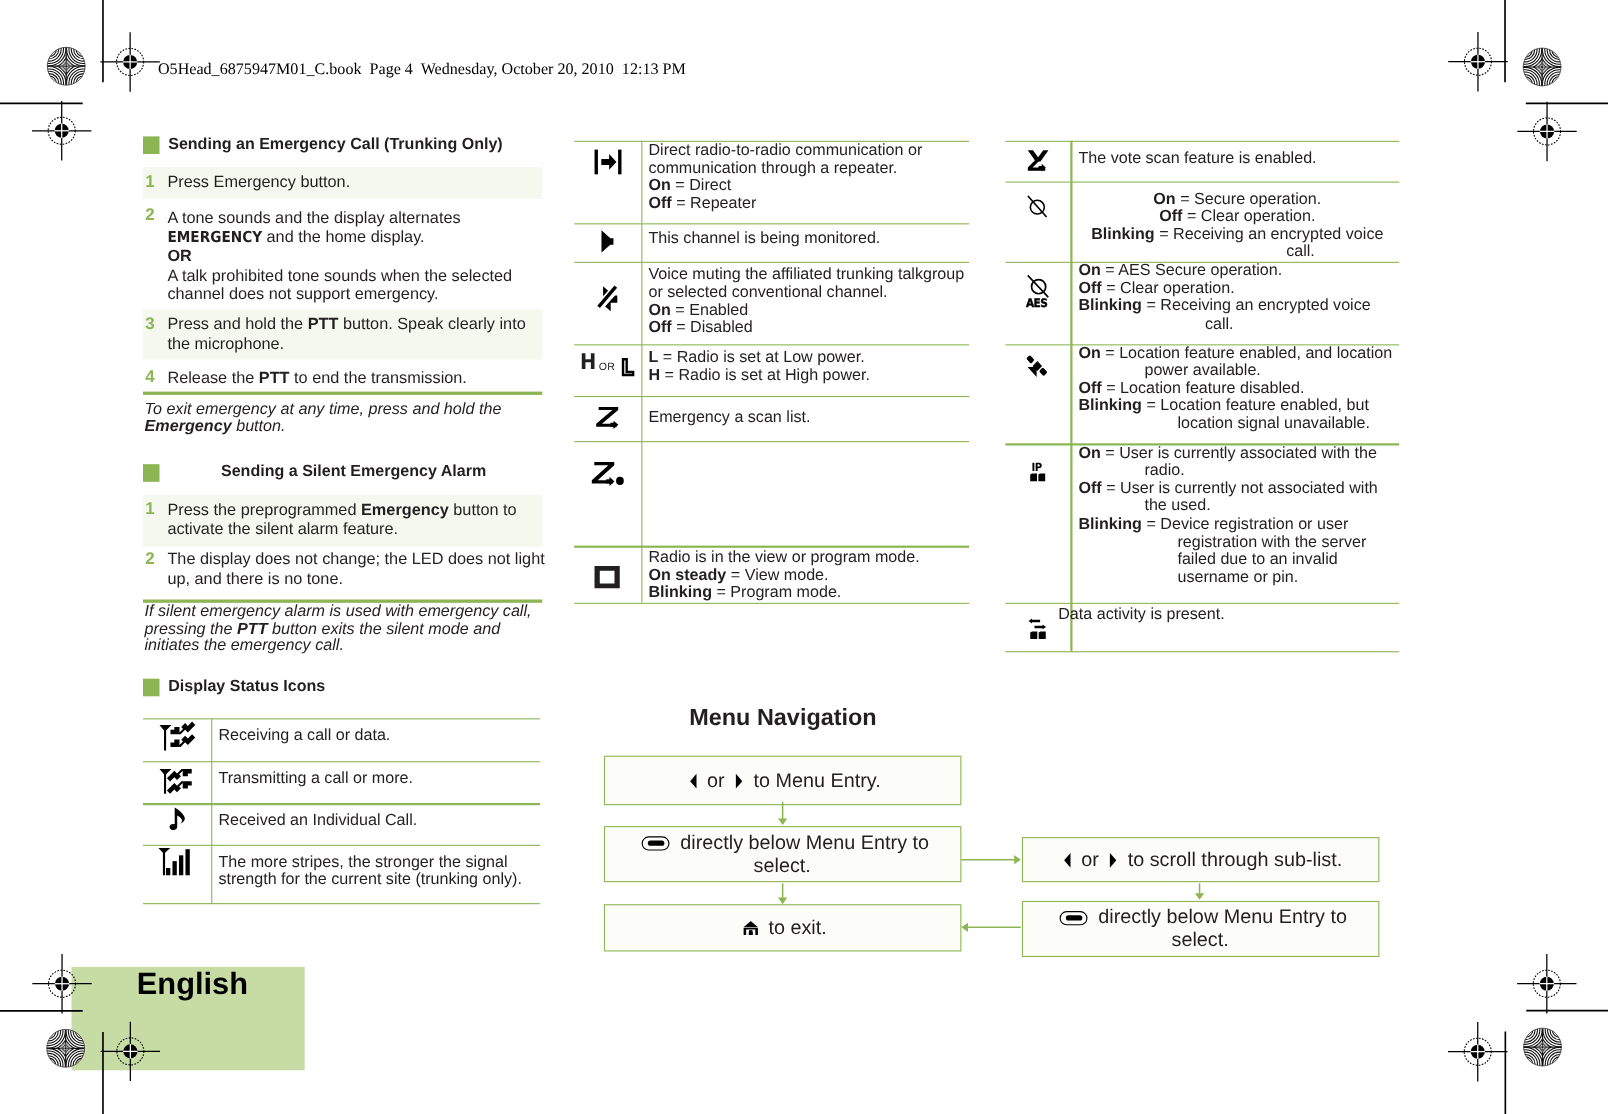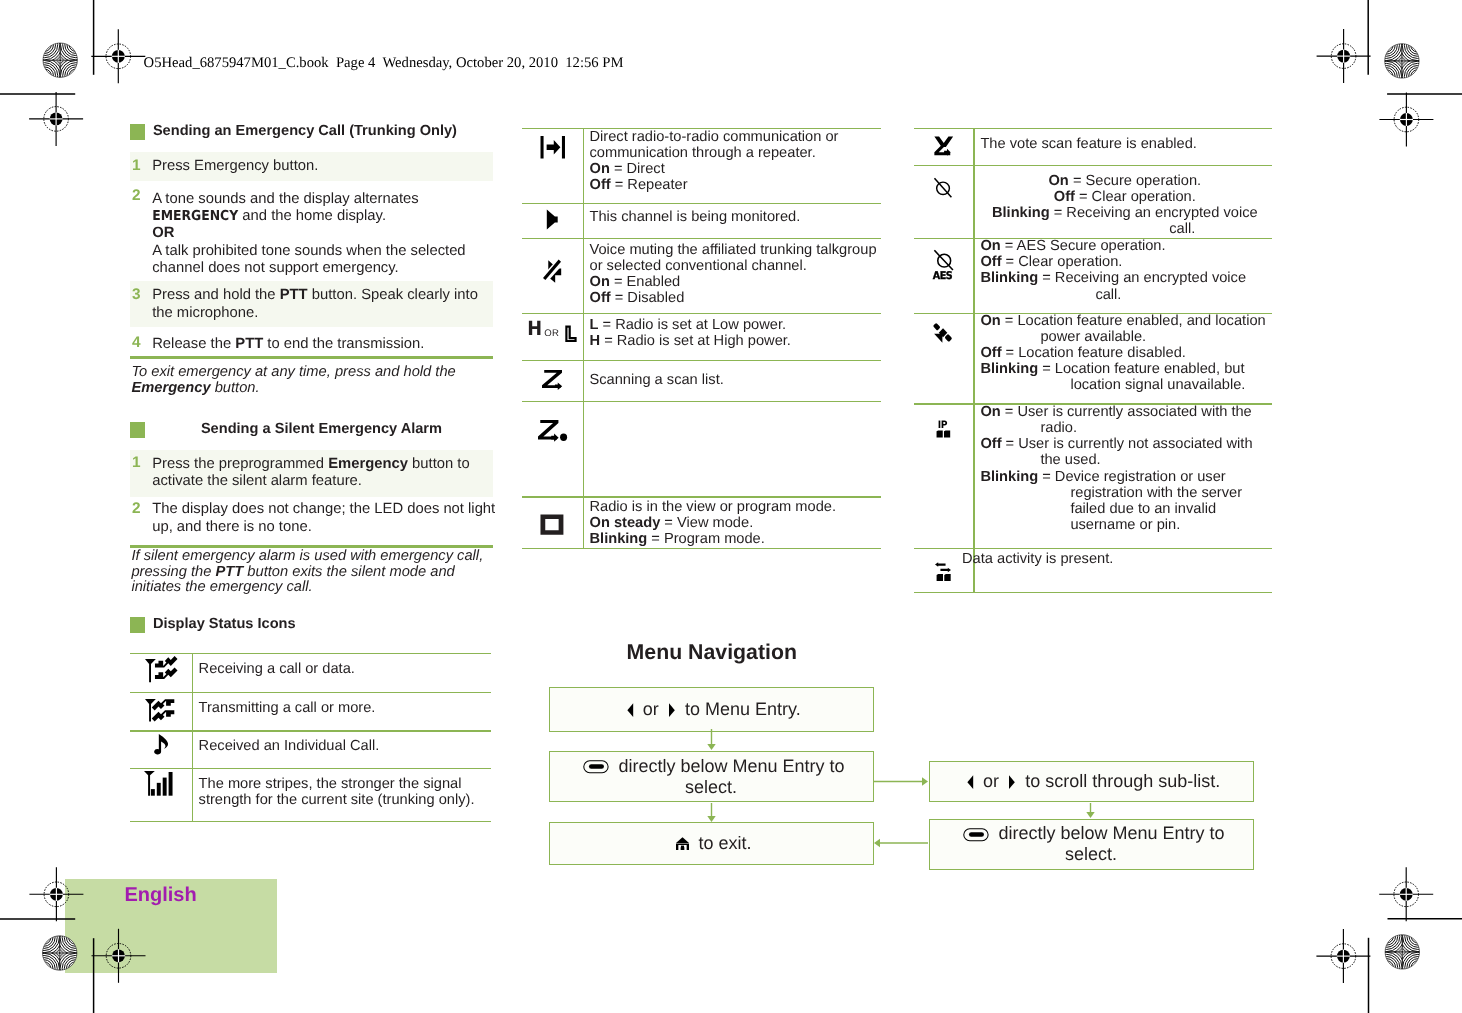--- a/index.html
+++ b/index.html
@@ -27,21 +27,21 @@
       font-weight:normal;font-family:"Liberation Sans",sans-serif;letter-spacing:0.3px;}
   .pwrbox .pwrL{position:absolute;left:37.5px;top:6.2px;font-weight:bold;font-size:19.7px;line-height:19.7px;
       font-family:"DejaVu Sans Condensed","DejaVu Sans",sans-serif;color:transparent;-webkit-text-stroke:2.2px #000;}
   
   #menu-nav-title{position:absolute;font-weight:bold;font-size:21.3px;line-height:21.3px;}
   .navbox{position:absolute;border:1.2px solid #8CB554;background:#FCFDF9;
       display:flex;align-items:center;justify-content:center;text-align:center;
       font-size:18px;line-height:21px;box-sizing:border-box;padding:2px 8px;}
   
   #footer-band{position:absolute;background:#C6DCA4;}
-  #footer-lang{position:absolute;color:#a21caf;font-weight:bold;font-size:20px;line-height:22.5px;}
+  #footer-lang{position:absolute;color:#000000;font-weight:bold;font-size:28px;line-height:22.5px;}
 </style>
 </head>
 <body>
 
 <div id="footer-band" style="left:64.6px;top:878.7px;width:212.8px;height:94.3px;"></div>
 <div id="footer-lang" style="left:124.4px;top:884.2px;">English</div>
 
 <svg class="abs" width="1462" height="1013" style="left:0;top:0;" viewBox="0 0 1462 1013">
   <defs>
     <g id="reg">
@@ -150,21 +150,21 @@
   <use href="#reg" x="118.5" y="955.8"></use>
   <use href="#reg" x="1406.2" y="894.3"></use>
   <use href="#reg" x="1343.4" y="956.1"></use>
 
   <use href="#rosette" x="60.2" y="60.2"></use>
   <use href="#rosette" x="1401.9" y="60.9"></use>
   <use href="#rosette" x="59.7" y="953"></use>
   <use href="#rosette" x="1402.3" y="951.9"></use>
 </svg>
 
-<div id="page-header">O5Head_6875947M01_C.book  Page 4  Wednesday, October 20, 2010  12:56 PM</div>
+<div id="page-header">O5Head_6875947M01_C.book  Page 4  Wednesday, October 20, 2010  12:13 PM</div>
 
 <div class="abs" id="left-column" style="left:0;top:0;width:520px;height:880px;">
     <div class="abs" style="left: 129.6px; top: 124.2px; width: 15.6px; height: 16.2px; background: rgb(140, 181, 84);"></div>
     <div class="abs heading" style="left: 152.9px; top: 123.2px;">Sending an Emergency Call (Trunking Only)</div>
     <div class="abs" style="left: 129.6px; top: 152.1px; width: 363.8px; height: 29px; background: rgb(245, 248, 239);"></div>
     <div class="abs" style="left: 132px; top: 157.7px; color: rgb(140, 181, 84); font-weight: bold; font-size: 15.4px; line-height: 15.4px;">1</div>
     <div class="abs" style="left: 152.2px; top: 158.4px; white-space: nowrap; font-size: 14.8px; line-height: 17.2px;">Press Emergency button.</div>
     <div class="abs" style="left: 132px; top: 188.2px; color: rgb(140, 181, 84); font-weight: bold; font-size: 15.4px; line-height: 15.4px;">2</div>
     <div class="abs" style="left: 152.2px; top: 191px; white-space: nowrap; font-size: 14.8px; line-height: 17.2px;">A tone sounds and the display alternates<br><span class="dispfont">EMERGENCY</span> and the home display.<br><b>OR</b><br>A talk prohibited tone sounds when the selected<br>channel does not support emergency.</div>
     <div class="abs" style="left: 129.6px; top: 281.2px; width: 363.8px; height: 46px; background: rgb(245, 248, 239);"></div>
@@ -305,21 +305,21 @@
     </div>
     <div class="abs" style="left: 541.8px; top: 370px; width: 21px; height: 20px;">
       <svg width="21" height="20" viewBox="0 0 104 100" preserveAspectRatio="none" style="display:block;overflow:visible">
         <g fill="#000">
           <path d="M11 0 h88 v14 L26 76 h66 v14 H0 V76 L73 14 H11 z"></path>
           <path d="M78 62 l22 19 l-22 19 v-10 h-14 v-18 h14 z"></path>
         </g>
       </svg>
     </div>
     <div class="abs celltext" style="left: 589.5px; top: 372.3px; width: 288.5px;">
-      <span class="tline">Scanning a scan list.</span>
+      <span class="tline">Emergency a scan list.</span>
     </div>
     <div class="abs" style="left: 537.65px; top: 420.3px; width: 29.3px; height: 21.8px;">
       <svg width="29.3" height="21.8" viewBox="0 0 142 100" preserveAspectRatio="none" style="display:block;overflow:visible">
         <g fill="#000">
           <path d="M11 0 h88 v14 L26 76 h66 v14 H0 V76 L73 14 H11 z"></path>
           <path d="M78 62 l22 19 l-22 19 v-10 h-14 v-18 h14 z"></path>
           <circle cx="124" cy="79" r="17"></circle>
         </g>
       </svg>
     </div>

